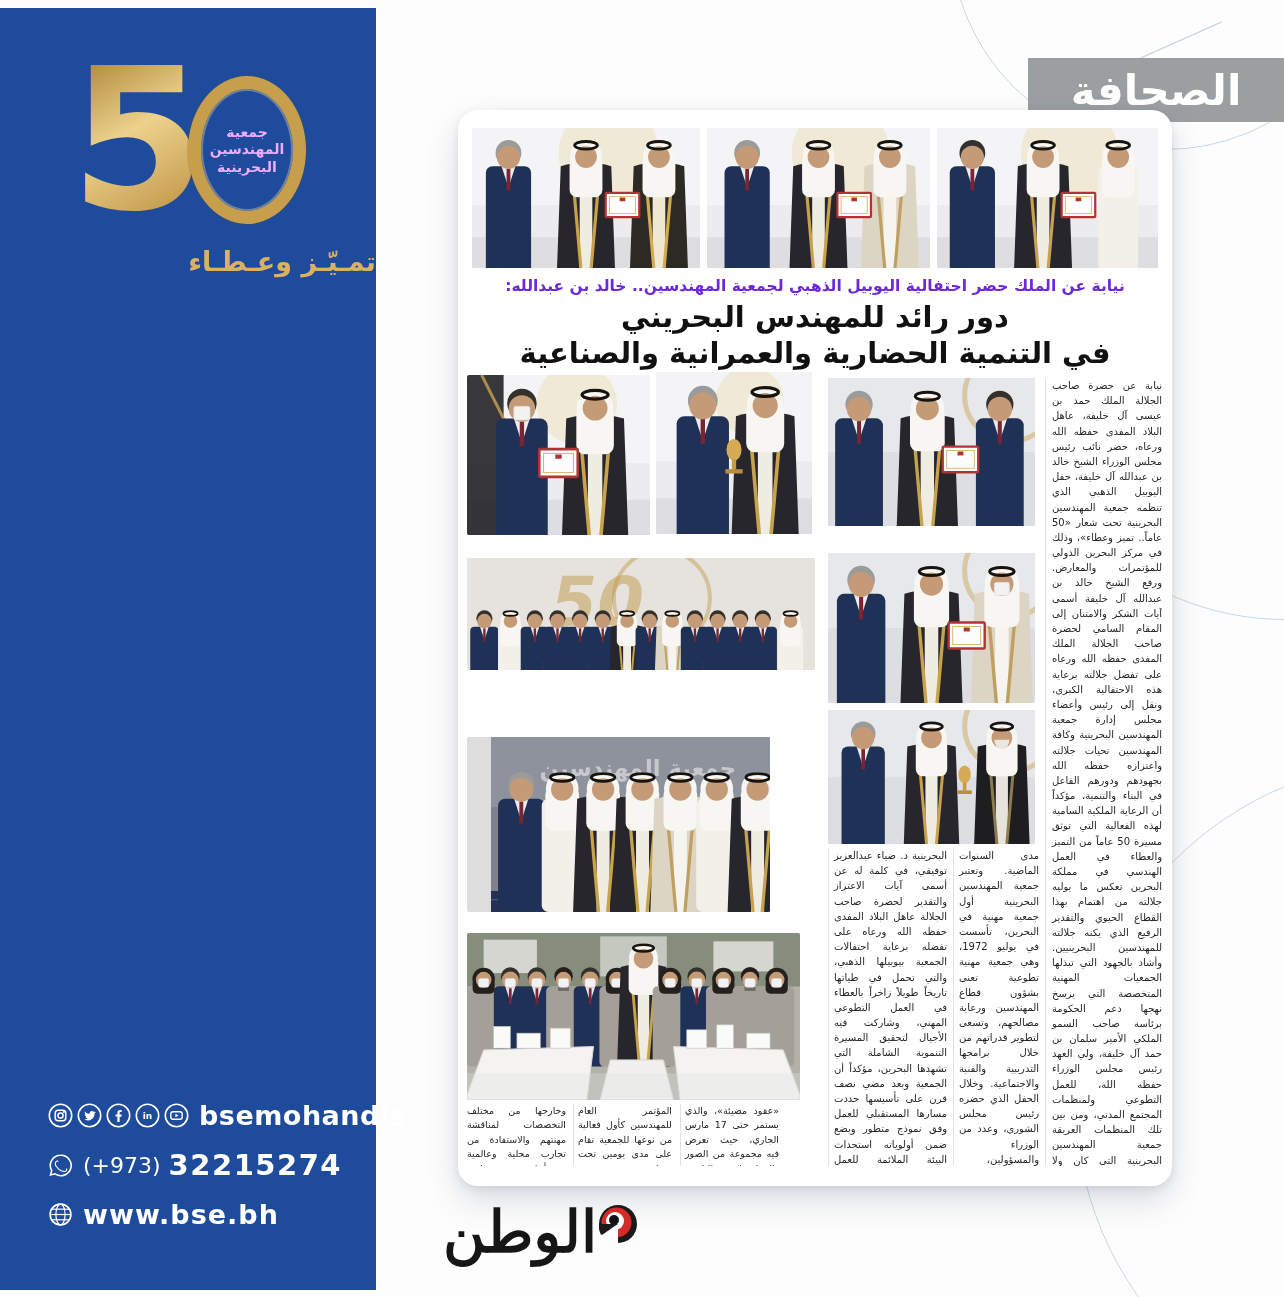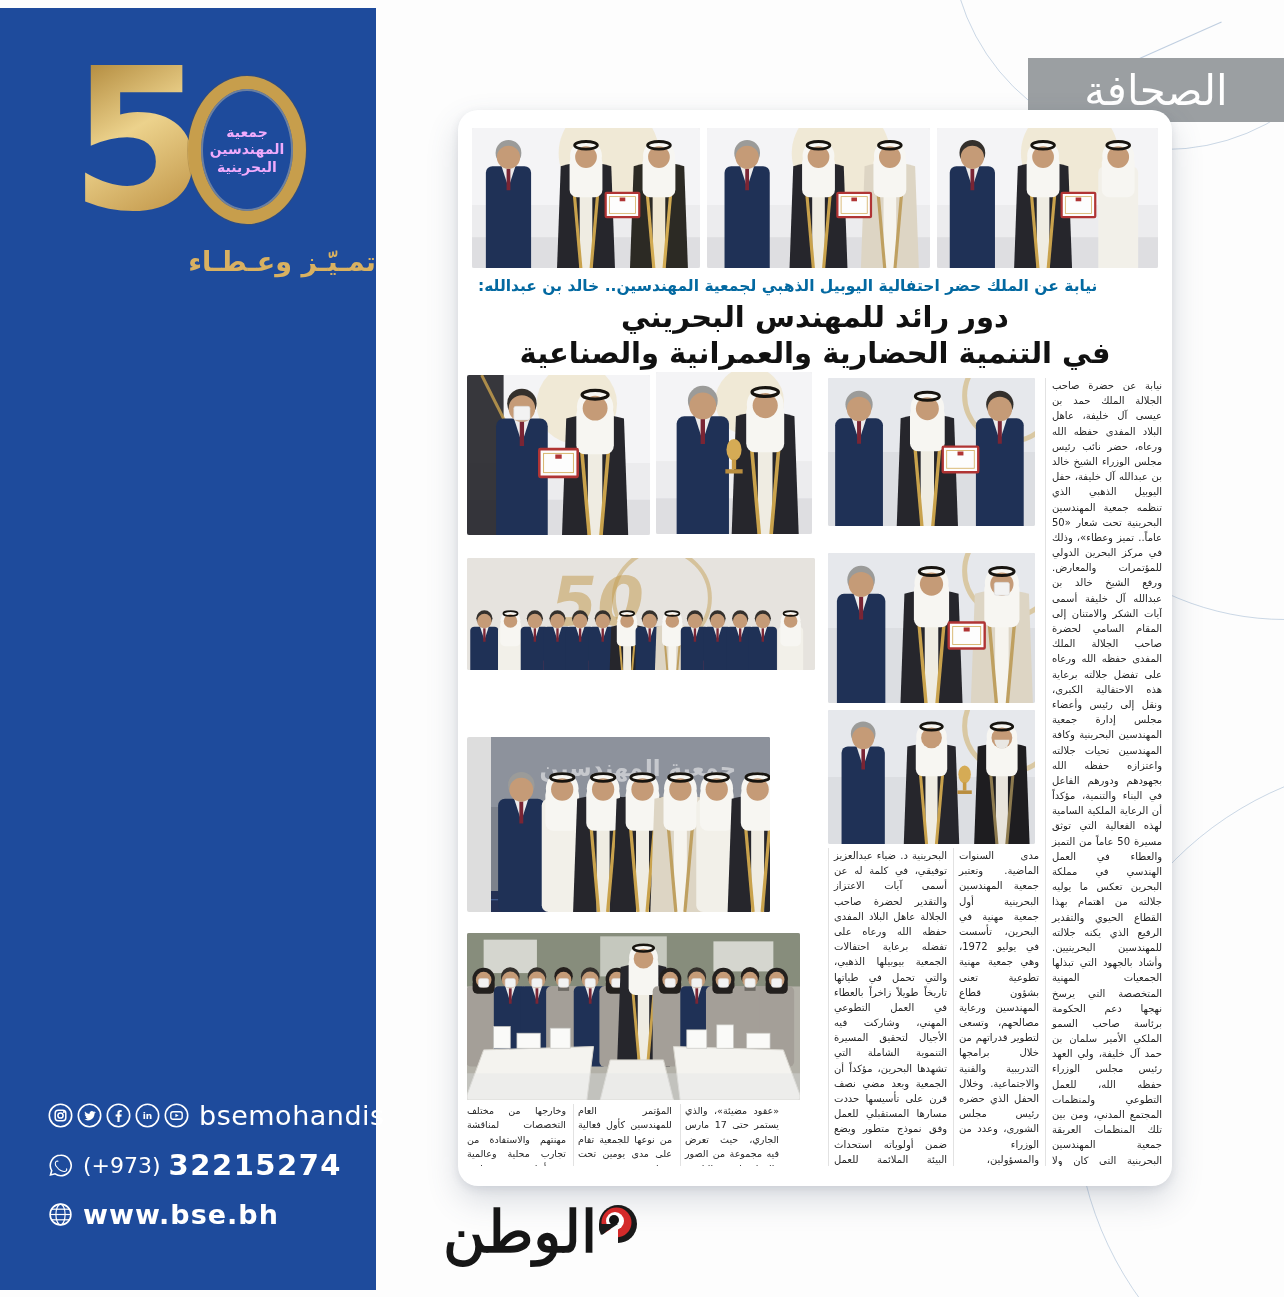--- a/index.html
+++ b/index.html
@@ -22,35 +22,35 @@
   .ring{position:absolute;left:118px;top:6px;width:118px;height:148px;border:13px solid #c79e4c;border-radius:50%;
         box-shadow:inset 0 0 0 2px rgba(255,230,170,.35),0 0 0 1px rgba(120,85,25,.25);
         display:flex;align-items:center;justify-content:center;}
   .sealtxt{color:#f0abfc;font-size:14px;line-height:1.25;text-align:center;font-weight:bold;}
   .tagline{position:absolute;left:0;top:238px;width:376px;color:#d9b161;
            font-size:27px;font-weight:bold;letter-spacing:1px;direction:rtl;}
   .social{position:absolute;left:48px;top:1092px;width:300px;color:#fff;}
   .srow{display:flex;align-items:center;margin-bottom:17px;}
   .icset{display:flex;gap:4px;margin-right:10px;}
   .cic{width:25px;height:25px;}
-  .handle{font-size:27px;font-weight:normal;letter-spacing:.5px;}
+  .handle{font-size:27px;font-weight:bold;letter-spacing:.5px;}
   .pcode{font-size:22px;margin:0 8px 0 10px;}
   .pnum{font-size:29px;font-weight:bold;letter-spacing:1.5px;}
   .site{font-size:27px;font-weight:bold;margin-left:10px;letter-spacing:1px;}
 
   
   .press{position:absolute;left:1028px;top:58px;width:256px;height:64px;background:#9b9fa2;
-         color:#fff;font-size:42px;font-weight:normal;display:flex;align-items:center;justify-content:center;
+         color:#fff;font-size:42px;font-weight:bold;display:flex;align-items:center;justify-content:center;
          direction:rtl;letter-spacing:1px;}
 
   
   .paper{position:absolute;left:458px;top:110px;width:714px;height:1076px;background:#fff;border-radius:20px;
          box-shadow:0 14px 32px rgba(70,85,110,.20),0 3px 8px rgba(70,85,110,.12);}
-  .kicker{position:absolute;left:478px;top:277px;width:674px;text-align:left;direction:rtl;
-          font-size:15.5px;font-weight:bold;color:#0369a1;}
+  .kicker{position:absolute;left:478px;top:277px;width:674px;text-align:center;direction:rtl;
+          font-size:15.5px;font-weight:bold;color:#6d28d9;}
   .hl{position:absolute;left:478px;width:674px;text-align:center;direction:rtl;color:#111;
       font-weight:bold;font-size:29px;line-height:1.15;}
   .hl1{top:301px;} .hl2{top:337px;}
 
   .col{position:absolute;direction:rtl;text-align:justify;color:#242424;font-size:10px;line-height:1.52;
        overflow:hidden;word-spacing:.5px;}
   .col-right{left:1045px;top:378px;width:117px;height:788px;border-left:1px solid #e2e2e2;padding-left:6px;}
   .col-m2{left:953px;top:848px;width:86px;height:318px;border-left:1px solid #e2e2e2;padding-left:5px;}
   .col-m1{left:828px;top:848px;width:119px;height:318px;border-left:1px solid #e2e2e2;padding-left:5px;}
   .col-b{top:1104px;height:62px;font-size:9.5px;}

